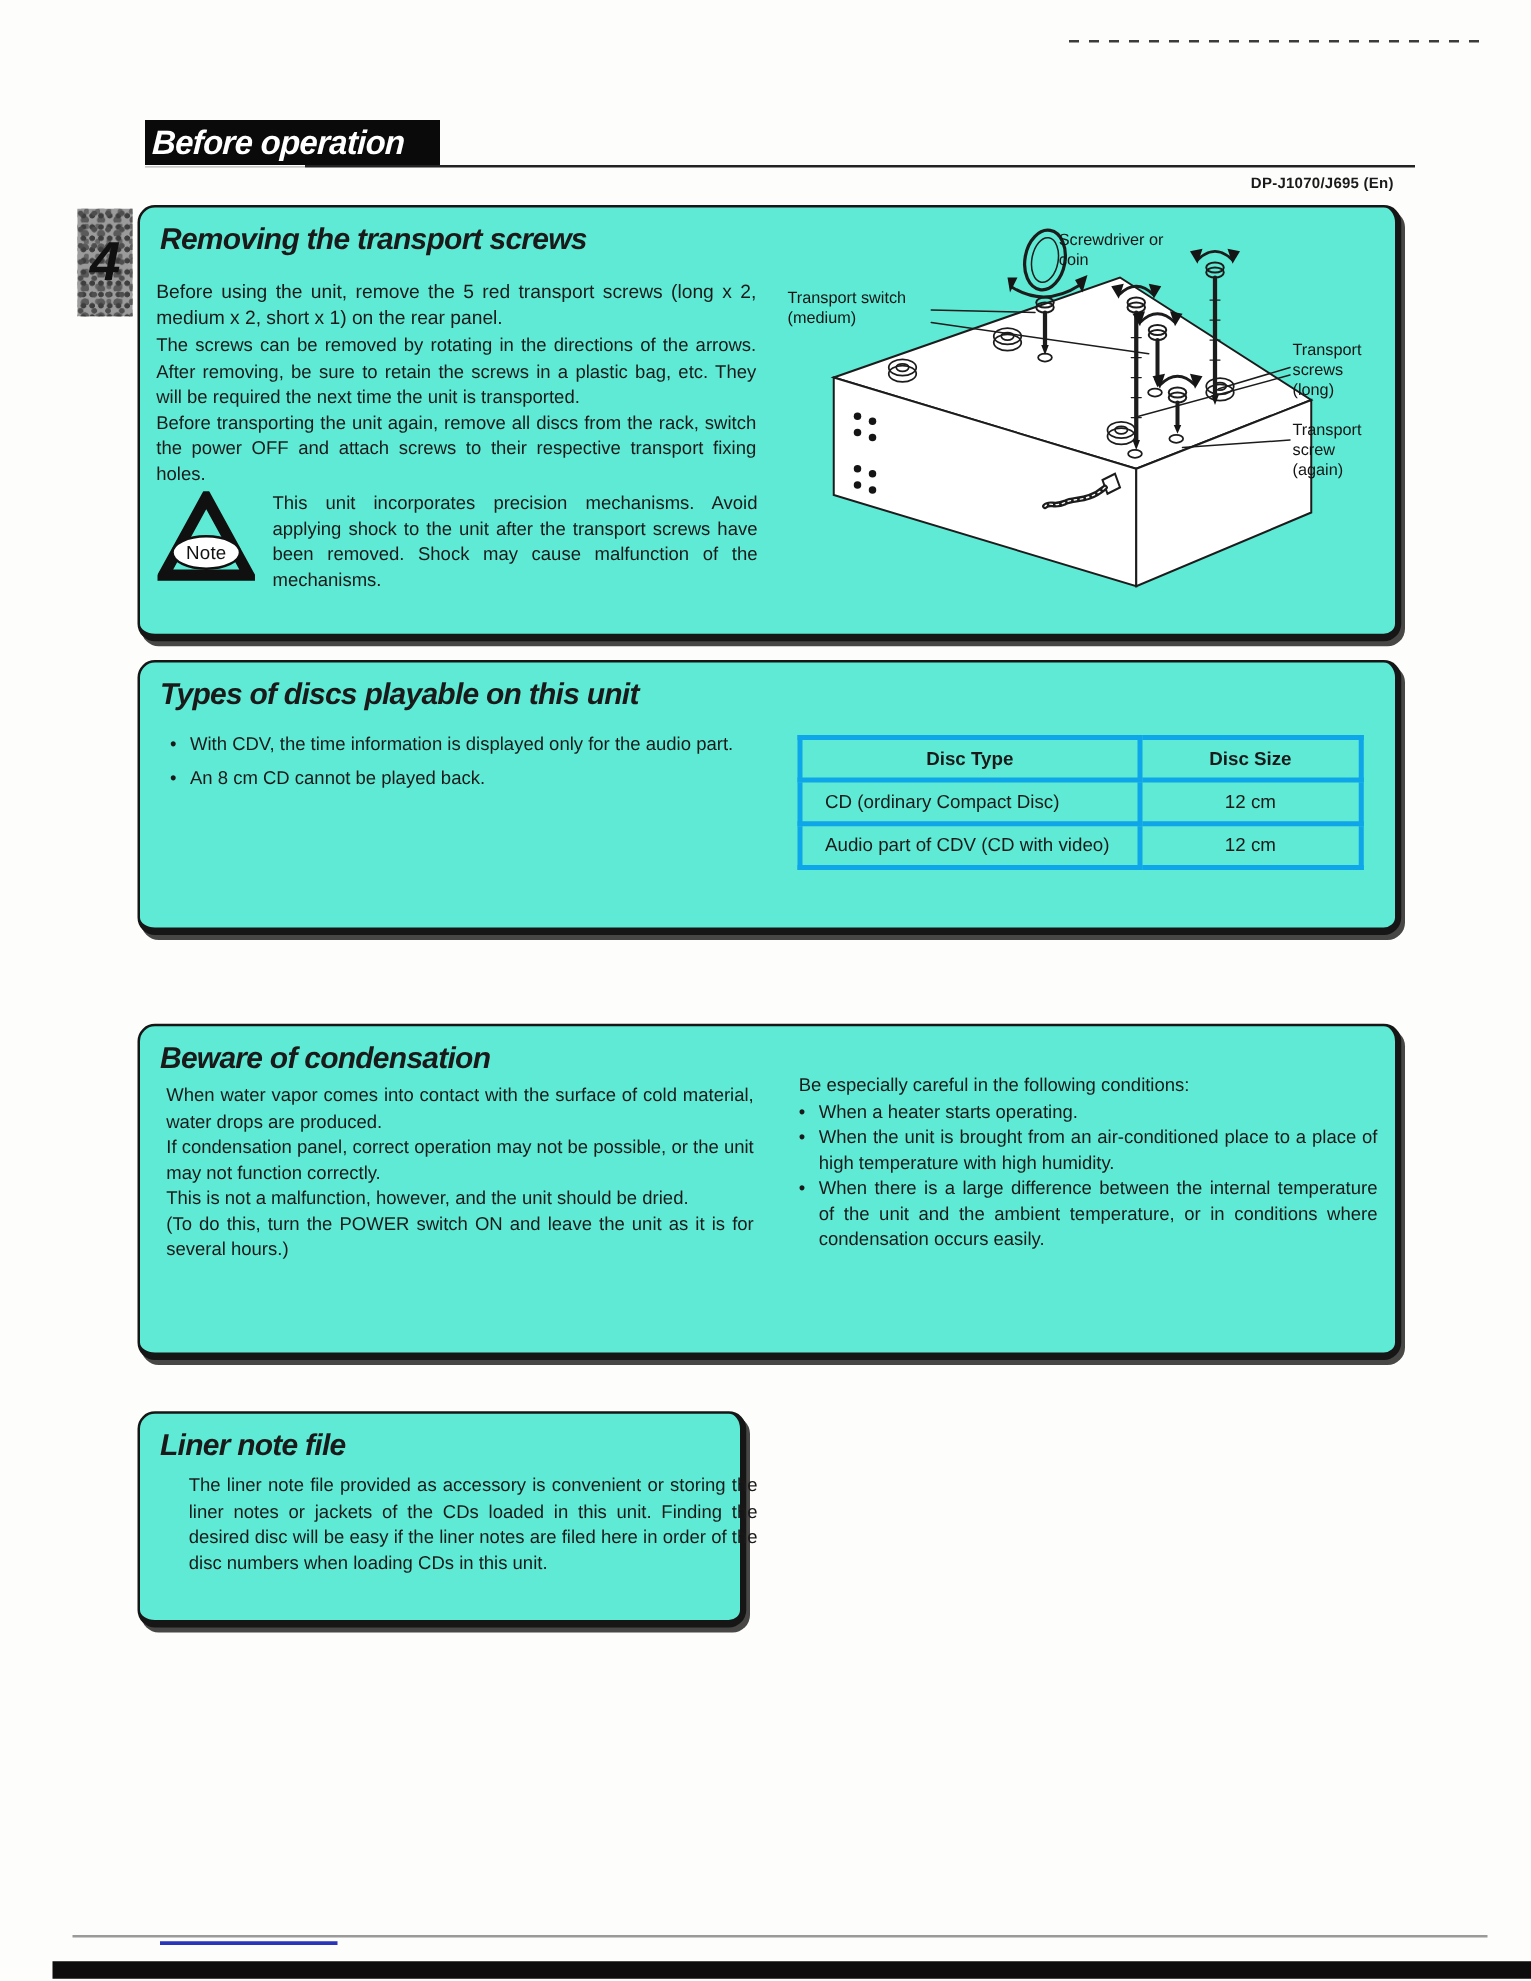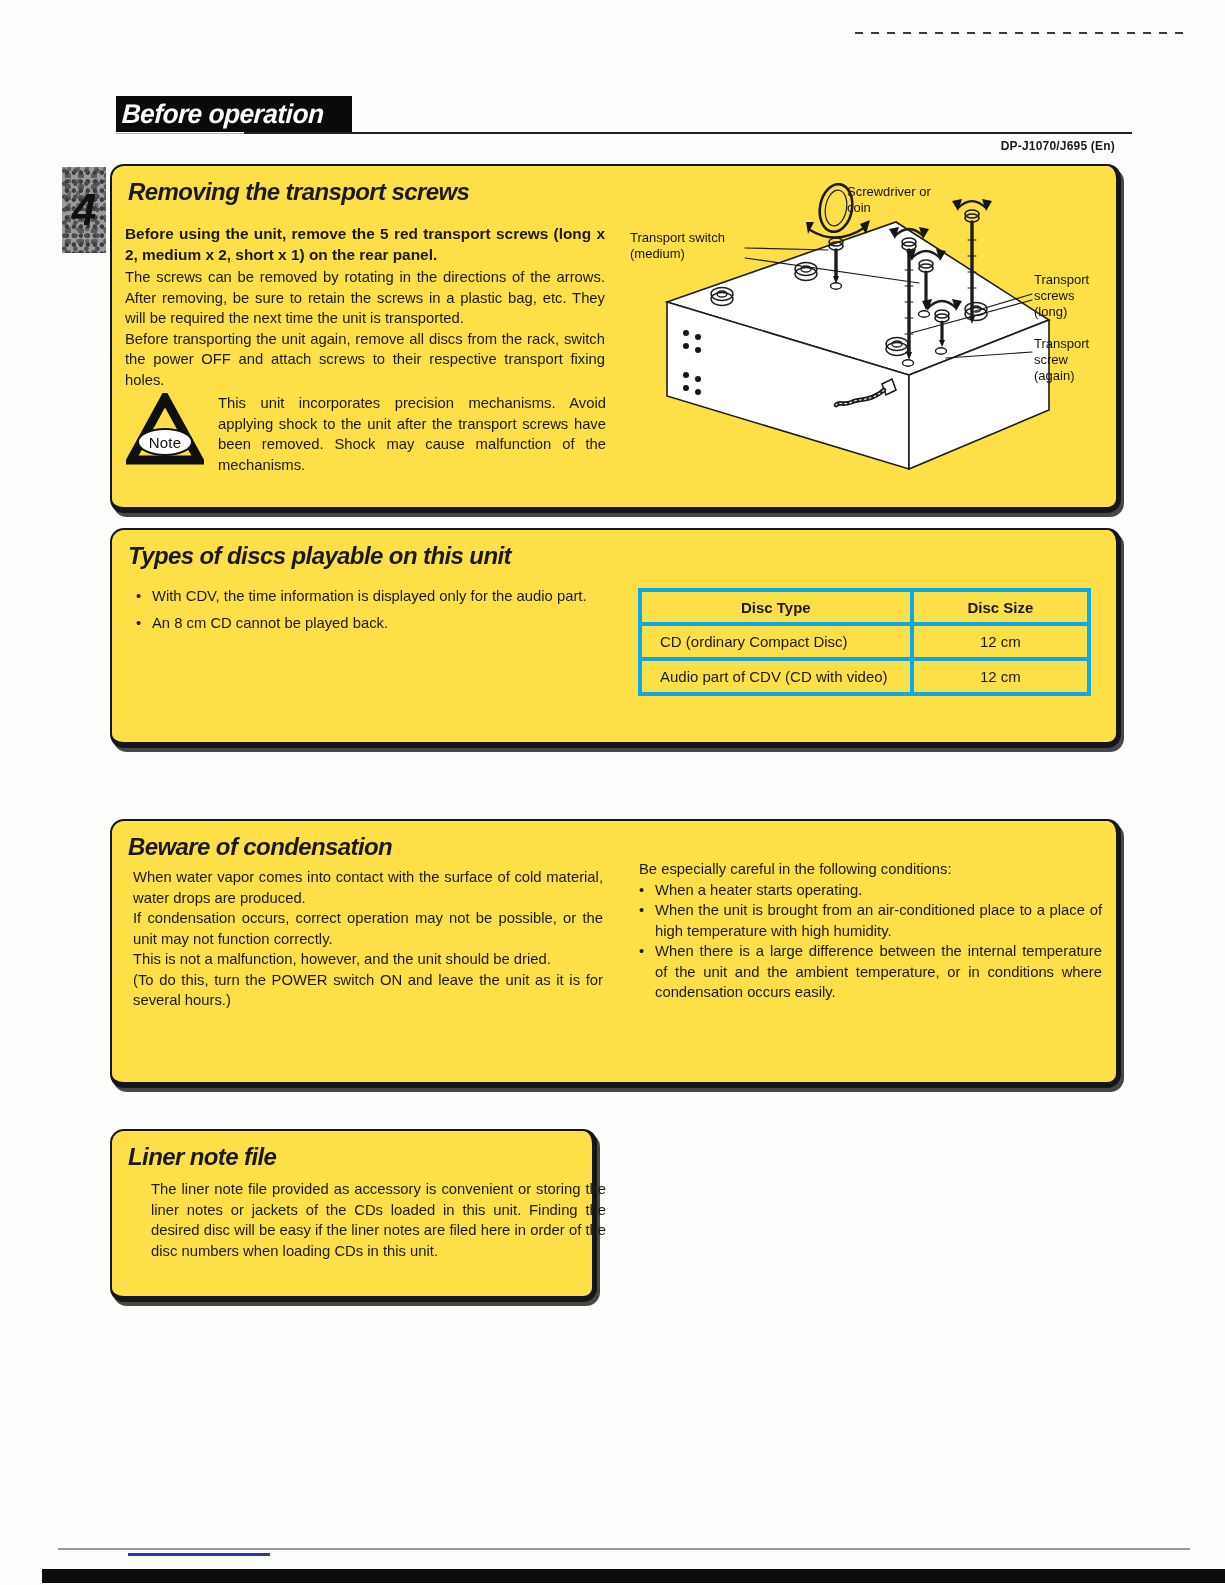--- a/index.html
+++ b/index.html
@@ -40,37 +40,37 @@
       radial-gradient(circle at 68% 62%,#3e3e3e 0 2px,transparent 2.5px),
       radial-gradient(circle at 45% 82%,#5a5a5a 0 3px,transparent 3.5px),
       radial-gradient(circle at 80% 18%,#666 0 2px,transparent 2.5px),
       #9b9b9b;
     background-size:11px 13px,7px 9px,13px 11px,9px 12px,auto;
     display:flex;align-items:center;justify-content:center;
     font-size:44px;font-weight:bold;font-style:italic;color:#101010;
   }
   
   .panel{
-    position:absolute;background:#fde047;
+    position:absolute;background:#5eead4;
     border:2.5px solid #161616;border-right-width:5px;border-bottom-width:6px;
     border-radius:14px;box-shadow:3px 4px 0 rgba(10,10,10,0.75);
   }
   #panel-transport{left:110px;top:164px;width:1004px;height:341px;}
   #panel-discs{left:110px;top:528px;width:1004px;height:212px;}
   #panel-condensation{left:110px;top:819px;width:1004px;height:261px;}
   #panel-liner{left:110px;top:1129px;width:480px;height:165px;}
   .panel-title{
     position:absolute;left:16px;top:12px;font-size:24px;font-weight:bold;
     font-style:italic;letter-spacing:-0.6px;white-space:nowrap;
   }
   p{margin:0;}
   .body-txt{font-size:14.8px;line-height:20.5px;text-align:justify;}
   
   .t-col{position:absolute;left:13px;top:57px;width:480px;}
-  .t-lead{font-size:15.4px;font-weight:bold;line-height:21px;text-align:justify;margin-bottom:2px;}
+  .t-lead{font-size:15.4px;font-weight:normal;line-height:21px;text-align:justify;margin-bottom:2px;}
   .note-row{position:absolute;left:14px;top:227px;width:480px;display:flex;gap:14px;}
   .note-icon{position:relative;flex:0 0 78px;width:78px;height:74px;}
   .note-icon .note-word{
     position:absolute;left:50%;top:41px;transform:translateX(-50%);
     font-size:15px;color:#101010;letter-spacing:0.2px;text-align:center;
   }
   .note-text{flex:1;}
   
   .diagram{position:absolute;left:512px;top:4px;width:482px;height:334px;}
   .diagram svg{position:absolute;left:0;top:0;}
@@ -264,21 +264,21 @@
         <td class="c2">12 cm</td>
       </tr>
     </tbody>
       </table>
   </div>
 
   <div class="panel" id="panel-condensation">
     <div class="panel-title">Beware of condensation</div>
     <div class="c-left body-txt">
       <p>When water vapor comes into contact with the surface of cold material, water drops are produced.</p>
-      <p>If condensation occurs, correct operation may not be possible, or the unit may not function correctly.</p>
+      <p>If condensation panel, correct operation may not be possible, or the unit may not function correctly.</p>
       <p>This is not a malfunction, however, and the unit should be dried.</p>
       <p>(To do this, turn the POWER switch ON and leave the unit as it is for several hours.)</p>
     </div>
     <div class="c-right body-txt">
       <p>Be especially careful in the following conditions:</p>
       <div class="bullet">When a heater starts operating.</div>
       <div class="bullet">When the unit is brought from an air-conditioned place to a place of high temperature with high humidity.</div>
       <div class="bullet">When there is a large difference between the internal temperature of the unit and the ambient temperature, or in conditions where condensation occurs easily.</div>
     </div>
   </div>

